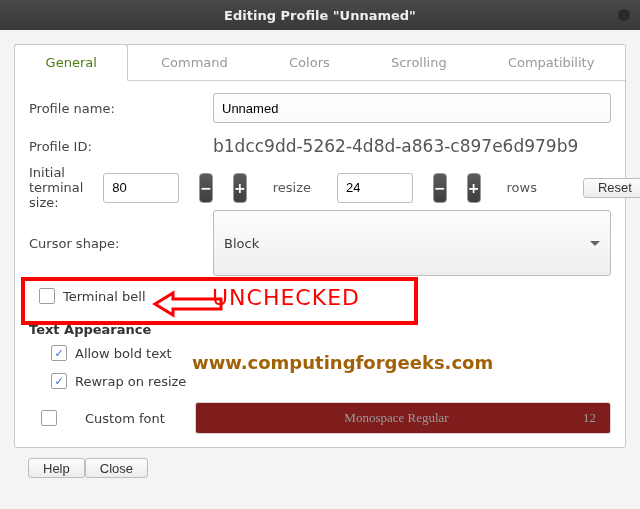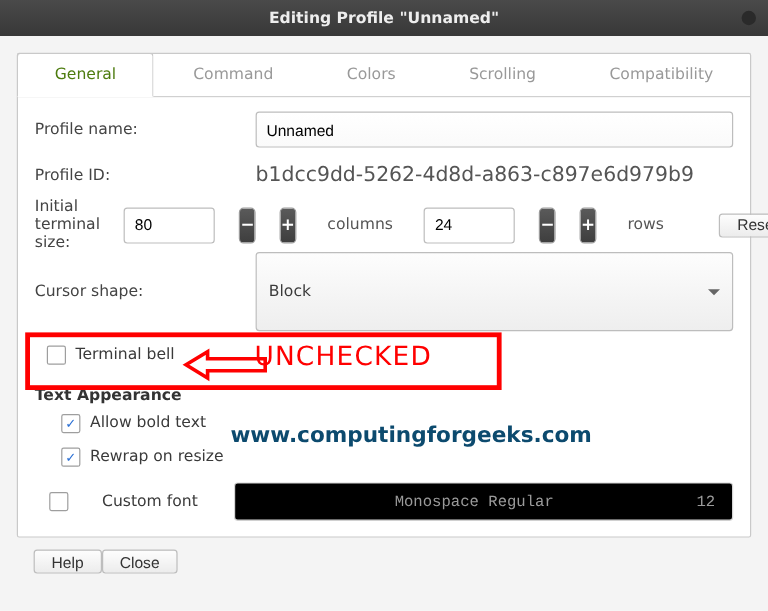--- a/index.html
+++ b/index.html
@@ -17,30 +17,30 @@
   .textinput{flex:1;height:28px;border:1px solid #bdbdbd;border-radius:3px;padding:0 8px;font-size:13px;background:linear-gradient(#fff,#fafafa)}
   .static{color:#555;font-size:17px}
   .numinput{width:58px;height:28px;border:1px solid #bdbdbd;border-radius:3px;text-align:left;padding:0 8px;font-size:13px}
   .stepbtn{width:28px;height:28px;border:1px solid #9a9a9a;border-radius:4px;background:linear-gradient(#5a5a5a,#3e3e3e);color:#fff;display:flex;align-items:center;justify-content:center;font-weight:bold;font-size:14px}
   .unit{padding:0 6px;color:#555}
   .btn{height:20px;border:1px solid #bdbdbd;border-radius:3px;background:linear-gradient(#fdfdfd,#ececec);padding:0 14px;font-size:13px;color:#333;cursor:pointer}
   .select{flex:1;height:32px;border:1px solid #bdbdbd;border-radius:3px;background:linear-gradient(#fdfdfd,#eeeeee);display:flex;align-items:center;justify-content:space-between;padding:16px 10px}
   .chev{width:0;height:0;border-left:5px solid transparent;border-right:5px solid transparent;border-top:5px solid #666}
   .chk{width:14px;height:14px;border:1px solid #9e9e9e;border-radius:2px;background:#fff;display:inline-flex;align-items:center;justify-content:center;margin-right:8px}
   .chk.checked::after{content:"✓";font-size:11px;color:#2a6fd4;font-weight:bold;line-height:1}
-  .chkrow{display:flex;padding:6px 0 6px 10px}
+  .chkrow{display:flex;align-items:center;padding:6px 0 6px 10px}
   .section-title{font-weight:bold;color:#333;padding:6px 0 2px 0}
-  .fontfield{flex:1;height:30px;border:1px solid #d6d6d6;border-radius:3px;background:#000000;color:#9a9a9a;display:flex;align-items:center;justify-content:space-between;padding:0 14px;font-family:Liberation Mono, monospace;font-size:13px}
+  .fontfield{flex:1;height:30px;border:1px solid #d6d6d6;border-radius:3px;background:#7f1d1d;color:#9a9a9a;display:flex;align-items:center;justify-content:space-between;padding:0 14px;font-family:Liberation Serif, serif;font-size:13px}
   .footer{display:flex;justify-content:flex-start;padding:10px 14px 0 14px}
   
   .annot-box{position:absolute;left:21px;top:277px;width:397px;height:48px;border:4px solid #ff0000;box-sizing:border-box;pointer-events:none}
   .annot-arrow{position:absolute;left:155px;top:291px;pointer-events:none}
   .annot-arrow svg{overflow:visible}
   .annot-text{position:absolute;left:212px;top:285px;color:#ff0000;font-size:22px;letter-spacing:1px;pointer-events:none}
-  .watermark{position:absolute;left:192px;top:352px;color:#0c4a6e;font-weight:bold;font-size:18px;pointer-events:none}
+  .watermark{position:absolute;left:192px;top:352px;color:#a16207;font-weight:bold;font-size:18px;pointer-events:none}
 </style>
 </head>
 <body>
 
 <div class="titlebar">
   <span>Editing Profile "Unnamed"</span>
   <span class="dot"></span>
 </div>
 
 <div class="content">
@@ -68,21 +68,21 @@
 
       <div class="row">
         <div class="lab">Initial terminal size:</div>
         <input class="numinput" value="80" style="">
         <div class="stepbtn">
             <span>−</span>
           </div>
         <div class="stepbtn">
             <span>+</span>
           </div>
-        <span class="unit">columns</span>
+        <span class="unit">resize</span>
         <input class="numinput" value="24" style="">
         <div class="stepbtn">
             <span>−</span>
           </div>
         <div class="stepbtn">
             <span>+</span>
           </div>
         <span class="unit">rows</span>
         <div style="flex:1"></div>
         <button class="btn">Reset</button>

